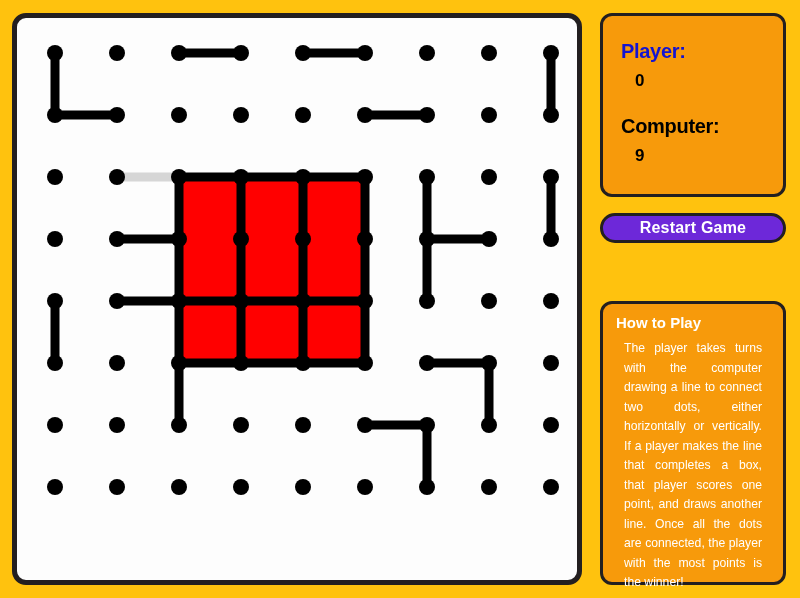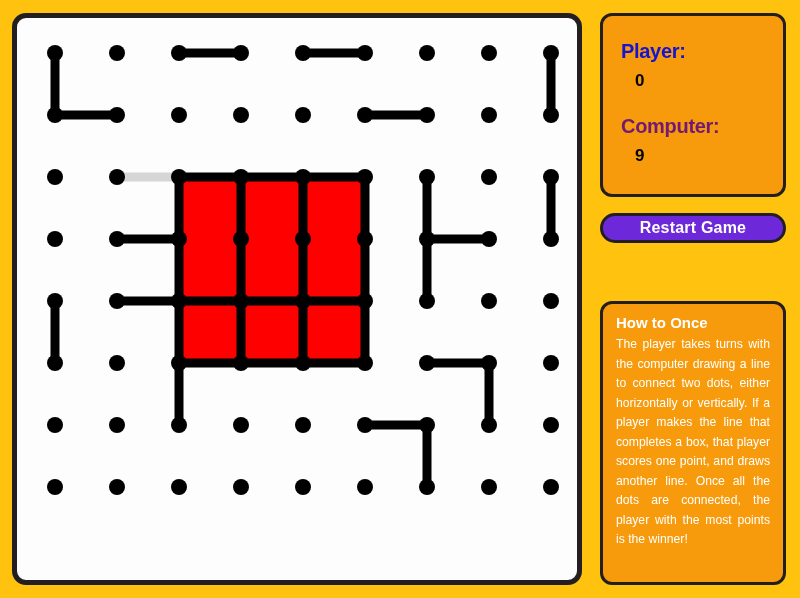--- a/index.html
+++ b/index.html
@@ -64,21 +64,21 @@
     height: 184px;
     padding: 12px 0 0 18px;
   }
   .score-label {
     font-size: 20px;
     font-weight: bold;
     letter-spacing: -0.3px;
     margin: 0;
   }
   #player-label { color: #1414D2; padding-top: 12px; }
-  #computer-label { color: #701a75; padding-top: 24px; }
+  #computer-label { color: #000000; padding-top: 24px; }
   .score-value {
     font-size: 17px;
     font-weight: bold;
     color: #000000;
     padding-left: 14px;
     padding-top: 8px;
   }
 
   .action-button {
     position: absolute;
@@ -114,21 +114,21 @@
     color: #FFFFFF;
     font-size: 15px;
     font-weight: bold;
     margin: 2px 0 4px 0;
   }
   #howto-text {
     color: #FFFFFF;
     font-size: 12.2px;
     line-height: 19.5px;
     text-align: justify;
-    margin: 0;
+    margin: 8px;
   }
 </style>
 </head>
 <body>
 
 <div id="app">
 
   <div id="board-panel">
     <svg id="board-svg" width="560" height="562" viewBox="0 0 560 562" xmlns="http://www.w3.org/2000/svg">
       <g id="boxes-layer">
@@ -269,18 +269,18 @@
       <div id="player-label" class="score-label">Player:</div>
       <div class="score-value">0</div>
       <div id="computer-label" class="score-label">Computer:</div>
       <div class="score-value">9</div>
     </div>
 
     <button id="restart-button" class="action-button">Restart Game</button>
 
 
     <div id="howto-box" class="panel-box">
-      <div id="howto-title">How to Once</div>
+      <div id="howto-title">How to Play</div>
       <div id="howto-text">The player takes turns with the computer drawing a line to connect two dots, either horizontally or vertically. If a player makes the line that completes a box, that player scores one point, and draws another line. Once all the dots are connected, the player with the most points is the winner!</div>
     </div>
 
   </div>
 </div>
 
 </body></html>

